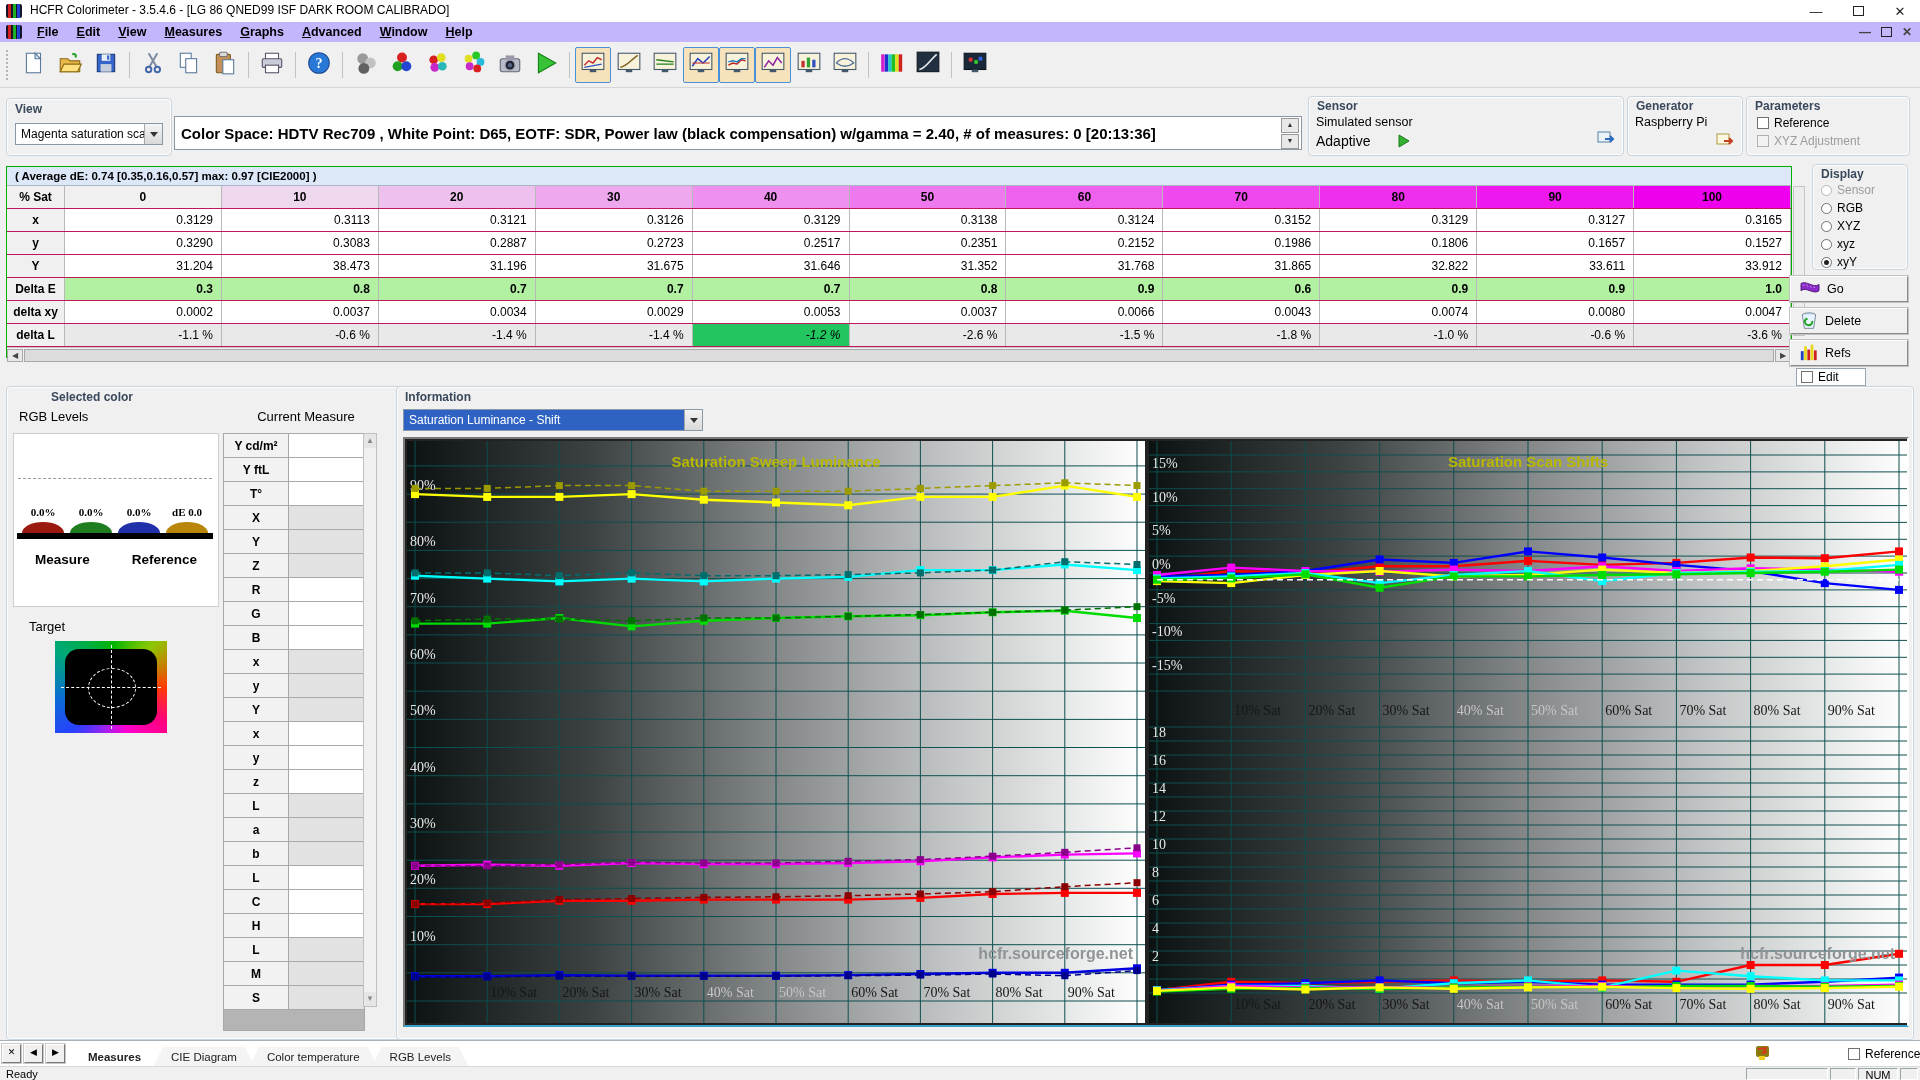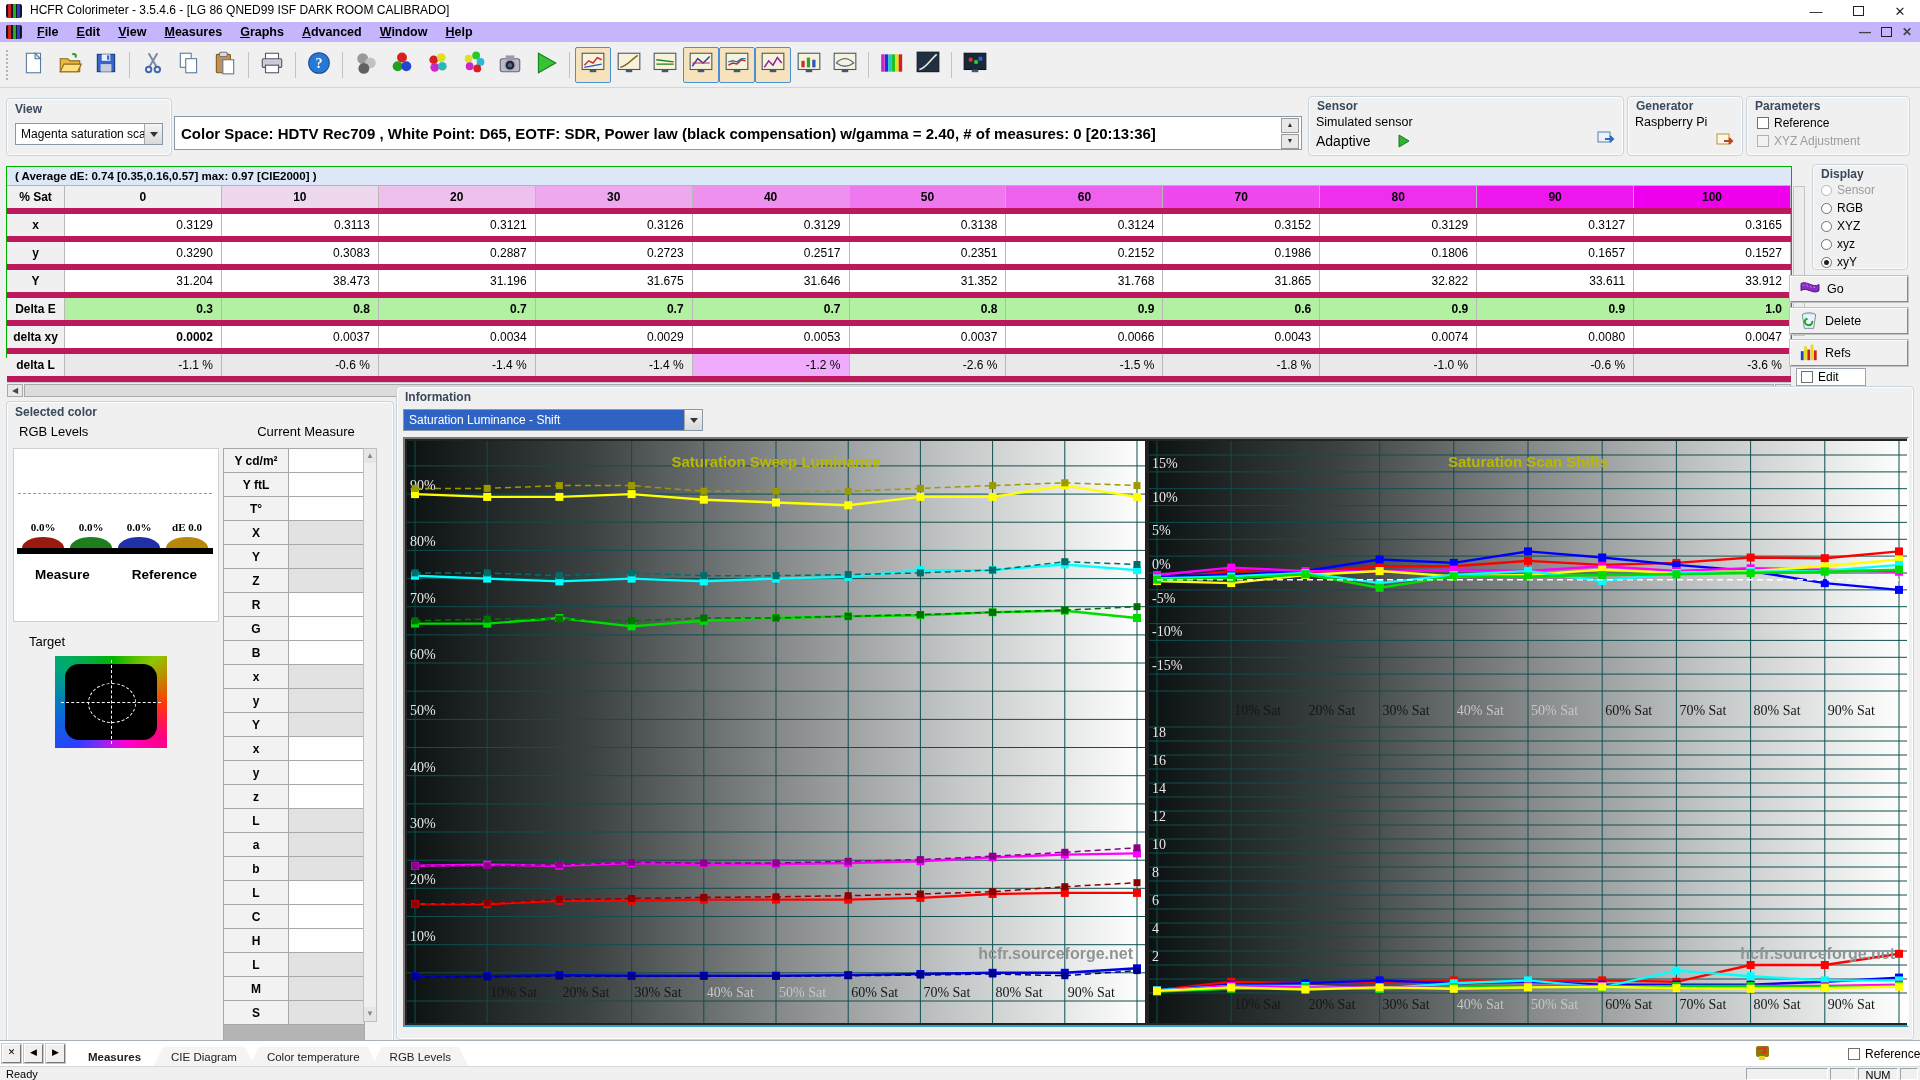--- a/index.html
+++ b/index.html
@@ -50,37 +50,37 @@
   .cb{display:flex;align-items:center;gap:5px;font-size:12px;}
   .cbbox{width:12px;height:12px;background:#fff;border:1px solid #707070;box-sizing:border-box;}
   .cb.disabled{color:#9c9c9c;} .cb.disabled .cbbox{border-color:#b0b0b0;background:#f2f2f2;}
   .radio{display:flex;align-items:center;gap:5px;font-size:12px;height:18px;}
   .rdot{width:11px;height:11px;border:1px solid #707070;border-radius:50%;background:#fff;position:relative;box-sizing:border-box;}
   .radio.sel .rdot::after{content:"";position:absolute;left:2px;top:2px;width:5px;height:5px;border-radius:50%;background:#222;}
   .radio.disabled{color:#9c9c9c;} .radio.disabled .rdot{border-color:#b4b4b4;}
   
   #measures-block{left:6px;top:166px;width:1786px;height:192px;border:1px solid #00b000;background:#fff;box-sizing:border-box;}
   #avg-header{height:18px;background:#dce8f8;border-bottom:1px solid #aab6c4;font-size:11.5px;font-weight:bold;line-height:18px;padding-left:8px;}
-  .mrow{display:flex;height:22px;border-bottom:6px solid #be185d;text-align:center;}
+  .mrow{display:flex;height:22px;border-bottom:1px solid #be185d;text-align:center;}
   .mcell{border-right:1px solid #b8b8b8;font-size:12px;display:flex;align-items:center;box-sizing:border-box;}
   .mlabel{width:58px;justify-content:center;font-weight:bold;background:#f0f0f0;flex:none;}
   .mhead{justify-content:center;font-weight:bold;}
   .mval{flex:1;justify-content:flex-end;padding-right:8px;}
   .mhead:not(.mlabel){flex:1;}
   .bold{font-weight:bold;}
   #h-scroll{height:14px;background:#f0f0f0;display:flex;align-items:center;border-top:1px solid #c8c8c8;}
   .sbtn{width:16px;height:13px;background:#e8e8e8;border:1px solid #a8a8a8;font-size:8px;line-height:12px;text-align:center;color:#444;box-sizing:border-box;}
   .sthumb{height:11px;background:#dcdcdc;border:1px solid #a8a8a8;flex:1;margin:0 1px;}
   #v-sb{left:1793px;top:186px;width:12px;height:150px;background:#ececec;border:1px solid #c6c6c6;box-sizing:border-box;}
   
   #display-panel{left:1812px;top:164px;width:96px;height:106px;padding:2px 0 0 8px;box-sizing:border-box;}
   .act-btn{left:1790px;width:118px;height:26px;background:#f0f0f0;border:1px solid;border-color:#fdfdfd #8a8a8a #8a8a8a #fdfdfd;box-shadow:0 0 0 1px #c2c2c2;display:flex;align-items:center;gap:6px;padding-left:8px;box-sizing:border-box;font-size:12.5px;}
   #edit-box{left:1796px;top:368px;width:70px;height:18px;background:#fff;border:1px solid #9aa4ae;display:flex;align-items:center;gap:5px;padding-left:4px;box-sizing:border-box;font-size:12px;}
   
-  #sel-panel{left:6px;top:401px;width:386px;height:652px;}
+  #sel-panel{left:6px;top:386px;width:386px;height:652px;padding-left:36px;}
   #minichart{left:6px;top:46px;width:204px;height:172px;background:#fff;border:1px solid #d0d0d0;}
   #mc-dash{left:4px;top:44px;width:194px;border-top:1px dashed #9a9a9a;}
   .mc-lab{position:absolute;top:72px;width:46px;text-align:center;font-family:"Liberation Serif",serif;font-weight:bold;font-size:11px;}
   .mc-bump{position:absolute;top:88px;height:11px;width:42px;border-radius:50% 50% 0 0/100% 100% 0 0;}
   #mc-base{left:3px;top:99px;width:196px;height:6px;background:#000;}
   #mc-axis{left:0;top:118px;width:204px;display:flex;justify-content:space-around;font-size:13.5px;font-weight:bold;}
   #target-label{left:22px;top:232px;font-size:13px;}
   #target-box{left:48px;top:254px;width:112px;height:92px;background:
      conic-gradient(from 0deg at 52% 50%,#00b400 0%,#8cc800 12%,#ff3c00 25%,#ff0082 35%,#ff00d2 45%,#a020f0 53%,#2840ff 62%,#0a6ed2 72%,#00a87a 84%,#00b400 100%);}
   #target-black{position:absolute;left:10px;top:8px;right:10px;bottom:8px;background:#000;border-radius:14px;}
@@ -465,39 +465,39 @@
         <div class="mcell mval bold" style="background: rgb(178, 240, 162);">0.7</div>
         <div class="mcell mval bold" style="background: rgb(178, 240, 162);">0.8</div>
         <div class="mcell mval bold" style="background: rgb(178, 240, 162);">0.9</div>
         <div class="mcell mval bold" style="background: rgb(178, 240, 162);">0.6</div>
         <div class="mcell mval bold" style="background: rgb(178, 240, 162);">0.9</div>
         <div class="mcell mval bold" style="background: rgb(178, 240, 162);">0.9</div>
         <div class="mcell mval bold" style="background: rgb(178, 240, 162);">1.0</div>
       </div>
       <div class="mrow">
         <div class="mcell mlabel">delta xy</div>
-        <div class="mcell mval" style="background: rgb(255, 255, 255); font-weight: bold;">0.0002</div>
+        <div class="mcell mval" style="background: rgb(255, 255, 255);">0.0002</div>
         <div class="mcell mval" style="background: rgb(255, 255, 255);">0.0037</div>
         <div class="mcell mval" style="background: rgb(255, 255, 255);">0.0034</div>
         <div class="mcell mval" style="background: rgb(255, 255, 255);">0.0029</div>
         <div class="mcell mval" style="background: rgb(255, 255, 255);">0.0053</div>
         <div class="mcell mval" style="background: rgb(255, 255, 255);">0.0037</div>
         <div class="mcell mval" style="background: rgb(255, 255, 255);">0.0066</div>
         <div class="mcell mval" style="background: rgb(255, 255, 255);">0.0043</div>
         <div class="mcell mval" style="background: rgb(255, 255, 255);">0.0074</div>
         <div class="mcell mval" style="background: rgb(255, 255, 255);">0.0080</div>
         <div class="mcell mval" style="background: rgb(255, 255, 255);">0.0047</div>
       </div>
       <div class="mrow">
         <div class="mcell mlabel">delta L</div>
         <div class="mcell mval" style="background: rgb(233, 233, 233);">-1.1 %</div>
         <div class="mcell mval" style="background: rgb(233, 233, 233);">-0.6 %</div>
         <div class="mcell mval" style="background: rgb(233, 233, 233);">-1.4 %</div>
         <div class="mcell mval" style="background: rgb(233, 233, 233);">-1.4 %</div>
-        <div class="mcell mval" style="background: #f0abfc;">-1.2 %</div>
+        <div class="mcell mval" style="background: #22c55e; font-style: italic;">-1.2 %</div>
         <div class="mcell mval" style="background: rgb(233, 233, 233);">-2.6 %</div>
         <div class="mcell mval" style="background: rgb(233, 233, 233);">-1.5 %</div>
         <div class="mcell mval" style="background: rgb(233, 233, 233);">-1.8 %</div>
         <div class="mcell mval" style="background: rgb(233, 233, 233);">-1.0 %</div>
         <div class="mcell mval" style="background: rgb(233, 233, 233);">-0.6 %</div>
         <div class="mcell mval" style="background: rgb(233, 233, 233);">-3.6 %</div>
       </div>
     </div>
   <div id="h-scroll">
     <div class="sbtn">◀</div>

